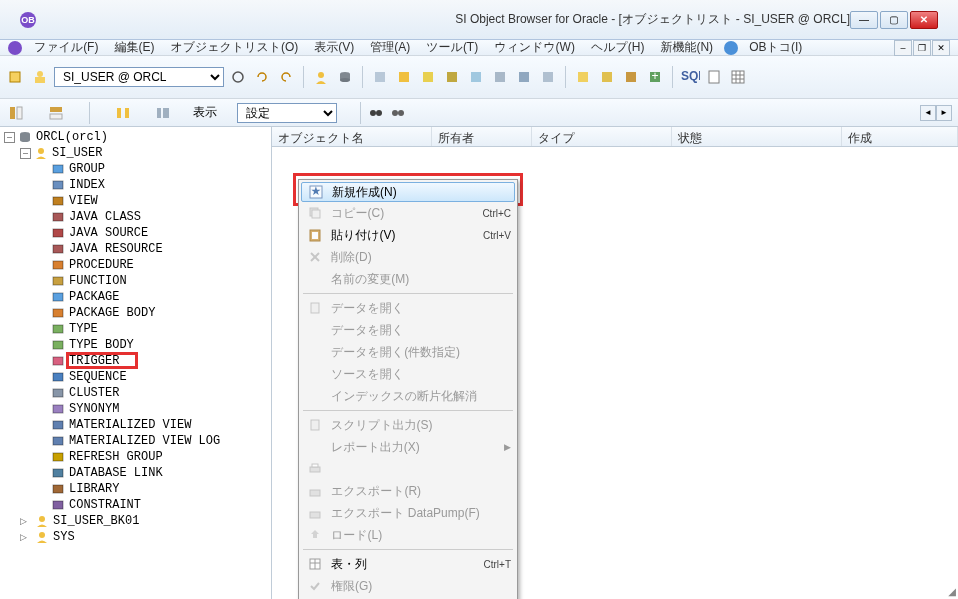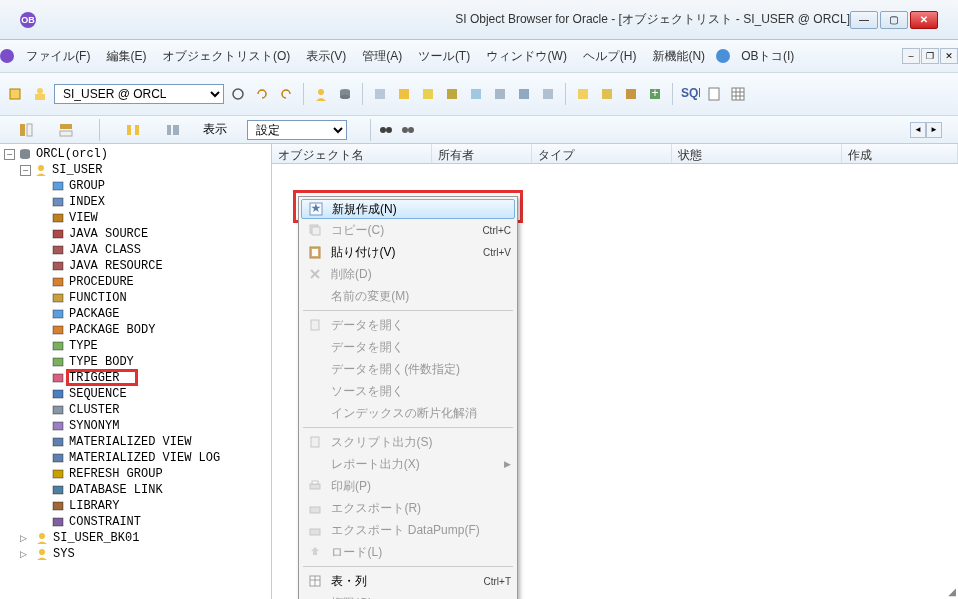--- a/index.html
+++ b/index.html
@@ -5,33 +5,33 @@
 * { box-sizing: border-box; margin: 0; padding: 0; font-family: "MS UI Gothic", "Meiryo", sans-serif; font-size: 12px; }
 body { width: 958px; height: 599px; background: #fff; overflow: hidden; }
 
 .titlebar { height: 40px; background: linear-gradient(#f5f8fb, #e3edf7); display: flex; align-items: center; padding: 0 20px; border-bottom: 1px solid #b0c4de; }
 .titlebar .app-icon { width: 16px; height: 16px; background: #7a4dc9; border-radius: 50%; margin-right: 6px; display: flex; align-items: center; justify-content: center; color: #fff; font-size: 9px; font-weight: bold; }
 .titlebar .title-text { flex: 1; color: #333; text-align: right; }
 .win-controls { display: flex; gap: 2px; }
 .win-btn { width: 28px; height: 18px; border: 1px solid #8aa8c8; background: linear-gradient(#f0f6fc,#d8e6f4); border-radius: 2px; display: flex; align-items: center; justify-content: center; font-size: 10px; }
 .win-btn.close { background: linear-gradient(#f08080,#d02020); color: #fff; border-color: #a01010; font-weight: bold; }
 
-.menubar { height: 33px; background: linear-gradient(#f7fbff,#e8f0f8); display: flex; align-items: center; padding: 0 0; border-bottom: 1px solid #d0d8e0; }
+.menubar { height: 16px; background: linear-gradient(#f7fbff,#e8f0f8); display: flex; align-items: center; padding: 0 8px; border-bottom: 1px solid #d0d8e0; }
 .menubar .mi { padding: 3px 8px; color: #333; cursor: default; border-radius: 2px; }
 .menubar .app-small { width: 14px; height: 14px; background: #7a4dc9; border-radius: 50%; margin-right: 4px; }
 .menubar .ob-icon { width: 14px; height: 14px; background: #4a90d9; border-radius: 50%; margin: 0 3px; }
 .mdi-controls { margin-left: auto; display: flex; gap: 1px; }
 .mdi-btn { width: 18px; height: 16px; border: 1px solid #b0c0d0; background: #f0f4f8; font-size: 9px; display: flex; align-items: center; justify-content: center; }
 
 .toolbar { height: 43px; background: linear-gradient(#f7fbff,#e8f0f8); display: flex; align-items: center; padding: 2px 6px; border-bottom: 1px solid #d0d8e0; gap: 4px; }
 .tb-icon { width: 20px; height: 20px; display: flex; align-items: center; justify-content: center; border-radius: 2px; }
 .user-combo { width: 170px; height: 20px; border: 1px solid #7a9ac0; background: #fff; font-size: 12px; padding: 0 4px; }
 .tb-sep { width: 1px; height: 22px; background: #c0ccd8; margin: 0 3px; }
 
-.subbar { height: 28px; background: linear-gradient(#f7fbff,#e8f0f8); display: flex; align-items: center; padding: 2px 16px; border-bottom: 1px solid #c0ccd8; gap: 20px; }
+.subbar { height: 28px; background: linear-gradient(#f7fbff,#e8f0f8); display: flex; align-items: center; padding: 2px 6px; border-bottom: 1px solid #c0ccd8; gap: 20px; }
 .disp-combo { width: 100px; height: 20px; border: 1px solid #7a9ac0; background: #fff; padding: 0 4px; }
 .subbar-right { flex: 1; display: flex; align-items: center; gap: 2px; }
 .scroll-thin { margin-left: auto; display: flex; }
 .scr-btn { width: 16px; height: 16px; border: 1px solid #b0c0d0; background: #eef4fa; font-size: 8px; display: flex; align-items: center; justify-content: center; }
 
 .main { display: flex; height: 489px; }
 .tree-pane { width: 272px; border-right: 1px solid #c0ccd8; overflow: auto; background: #fff; position: relative; }
 .tree { padding: 2px 0; }
 .tree-node { display: flex; align-items: center; height: 16px; padding-left: 4px; white-space: nowrap; }
 .tree-node .exp { width: 11px; height: 11px; border: 1px solid #888; background: #fff; font-size: 9px; line-height: 9px; text-align: center; margin-right: 2px; color: #555; }
@@ -323,33 +323,33 @@
             <svg width="14" height="12">
               <rect x="2" y="2" width="10" height="8" fill="#c08020" stroke="#00000060"></rect>
             </svg>
           </span>
           <span class="nlabel">VIEW</span>
         </div>
         <div class="tree-node indent2">
           <span class="noexp"></span>
           <span class="nicon">
             <svg width="14" height="12">
+              <rect x="2" y="2" width="10" height="8" fill="#a85858" stroke="#00000060"></rect>
+            </svg>
+          </span>
+          <span class="nlabel">JAVA CLASS</span>
+        </div>
+        <div class="tree-node indent2">
+          <span class="noexp"></span>
+          <span class="nicon">
+            <svg width="14" height="12">
               <rect x="2" y="2" width="10" height="8" fill="#b04848" stroke="#00000060"></rect>
             </svg>
           </span>
           <span class="nlabel">JAVA SOURCE</span>
-        </div>
-        <div class="tree-node indent2">
-          <span class="noexp"></span>
-          <span class="nicon">
-            <svg width="14" height="12">
-              <rect x="2" y="2" width="10" height="8" fill="#a85858" stroke="#00000060"></rect>
-            </svg>
-          </span>
-          <span class="nlabel">JAVA CLASS</span>
         </div>
         <div class="tree-node indent2">
           <span class="noexp"></span>
           <span class="nicon">
             <svg width="14" height="12">
               <rect x="2" y="2" width="10" height="8" fill="#a85858" stroke="#00000060"></rect>
             </svg>
           </span>
           <span class="nlabel">JAVA RESOURCE</span>
         </div>
@@ -616,21 +616,20 @@
             <span class="cm-label">レポート出力(X)</span>
             <span class="cm-arrow">▶</span>
           </div>
         <div class="cm-item disabled">
           <span class="cm-icon">
               <svg width="14" height="14">
                 <rect x="2" y="5" width="10" height="5" fill="#ddd" stroke="#bbb"></rect>
                 <rect x="4" y="2" width="6" height="3" fill="#fff" stroke="#bbb"></rect>
               </svg>
             </span>
-          <span class="cm-label">印刷(P)</span>
         </div>
         <div class="cm-item disabled">
           <span class="cm-icon">
               <svg width="14" height="14">
                 <rect x="2" y="6" width="10" height="6" fill="#ddd" stroke="#bbb"></rect>
               </svg>
             </span>
           <span class="cm-label">エクスポート(R)</span>
         </div>
         <div class="cm-item disabled">

